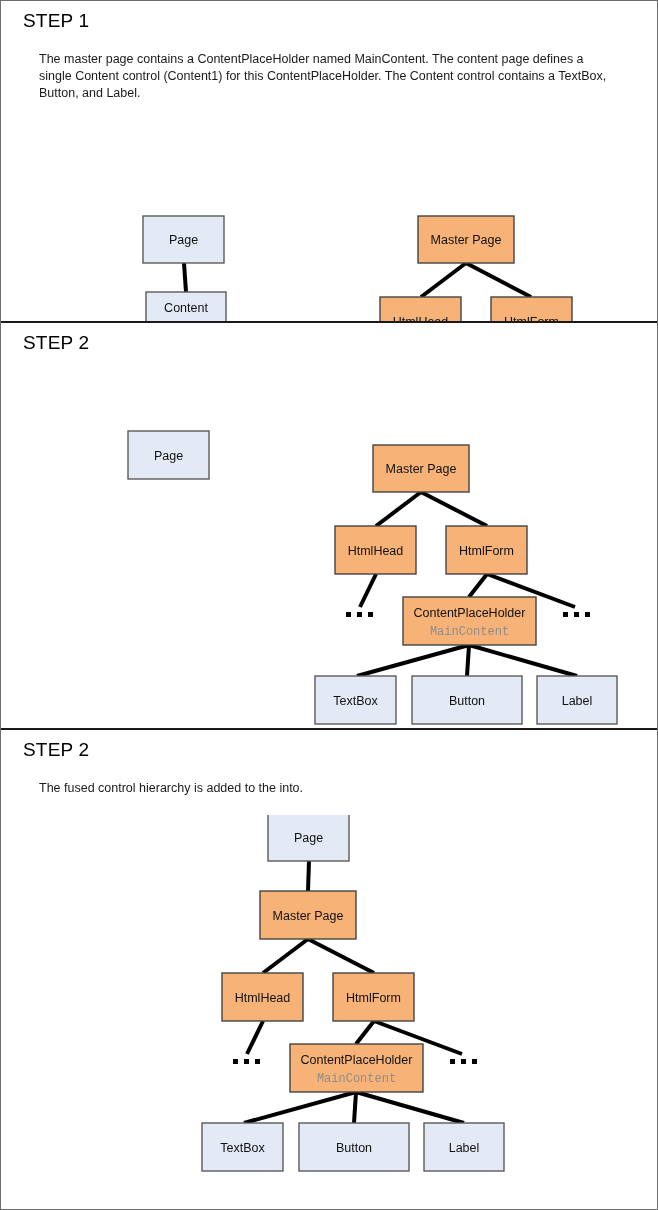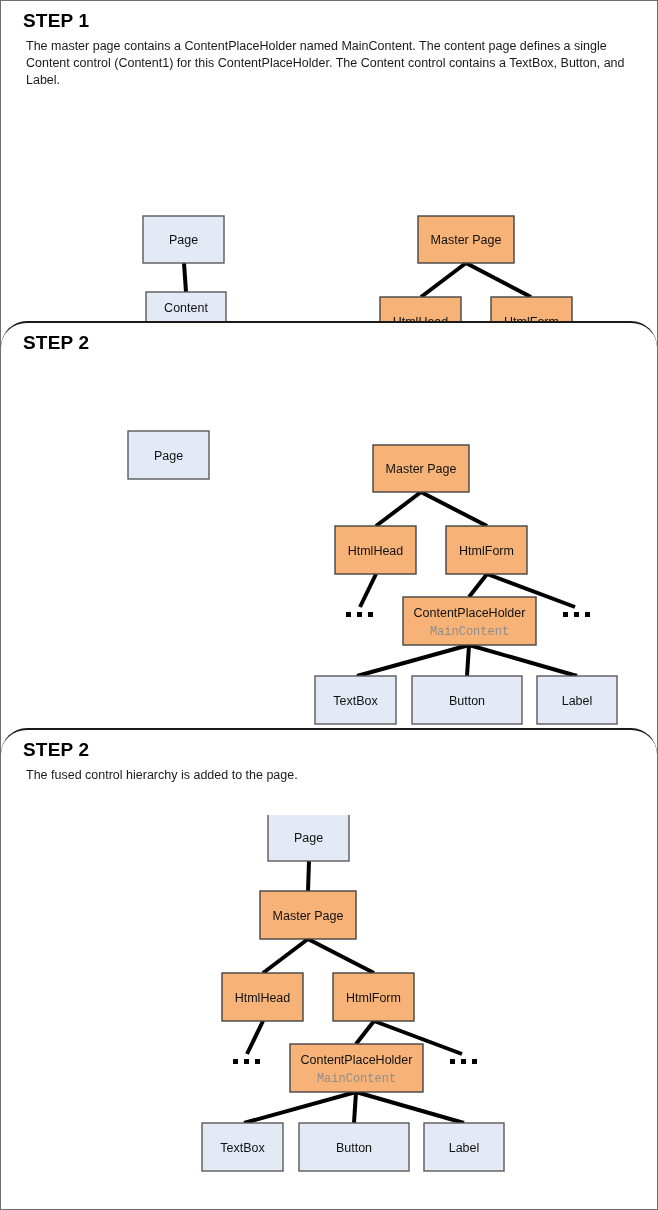--- a/index.html
+++ b/index.html
@@ -19,35 +19,34 @@
     border: 1px solid #6e6e6e;
     overflow: hidden;
   }
   .step-section {
     position: relative;
     box-sizing: border-box;
     background: #ffffff;
   }
   .step-section + .step-section {
     border-top: 2px solid #1a1a1a;
-    border-radius: 26px;
   }
   .step-title {
     font-size: 19px;
-    font-weight: bold;
+    font-weight: normal;
     color: #000000;
     margin: 0;
     padding: 9px 0 0 22px;
     letter-spacing: 0.2px;
   }
   .step-desc {
     font-size: 12.5px;
     line-height: 17px;
     color: #1a1a1a;
-    margin: 3px;
+    margin: 16px;
     padding: 3px 22px 0 22px;
     max-width: 600px;
   }
   .diagram {
     display: block;
   }
   svg text {
     font-family: "Liberation Sans", sans-serif;
     fill: #111111;
   }
@@ -226,21 +225,21 @@
       <g>
         <rect class="dot" x="562" y="203" width="5" height="5"></rect>
         <rect class="dot" x="573" y="203" width="5" height="5"></rect>
         <rect class="dot" x="584" y="203" width="5" height="5"></rect>
       </g>
     </svg>
   </section>
 
   <section class="step-section" style="height:481px;">
     <h1 class="step-title">STEP 2</h1>
-    <p class="step-desc">The fused control hierarchy is added to the page.</p>
+    <p class="step-desc">The fused control hierarchy is added to the into.</p>
 
     <svg class="diagram" width="658" height="395" viewBox="0 0 658 395" style="position:absolute;left:0;top:85px;">
 
       <path class="edge" d="M 308 46 L 307 76"></path>
       <path class="edge" d="M 307 124 L 262 158"></path>
       <path class="edge" d="M 307 124 L 373 158"></path>
       <path class="edge" d="M 262 206 L 246 239"></path>
       <path class="edge" d="M 373 206 L 355 229"></path>
       <path class="edge" d="M 373 206 L 461 239"></path>
       <path class="edge" d="M 355 277 L 243 308"></path>

